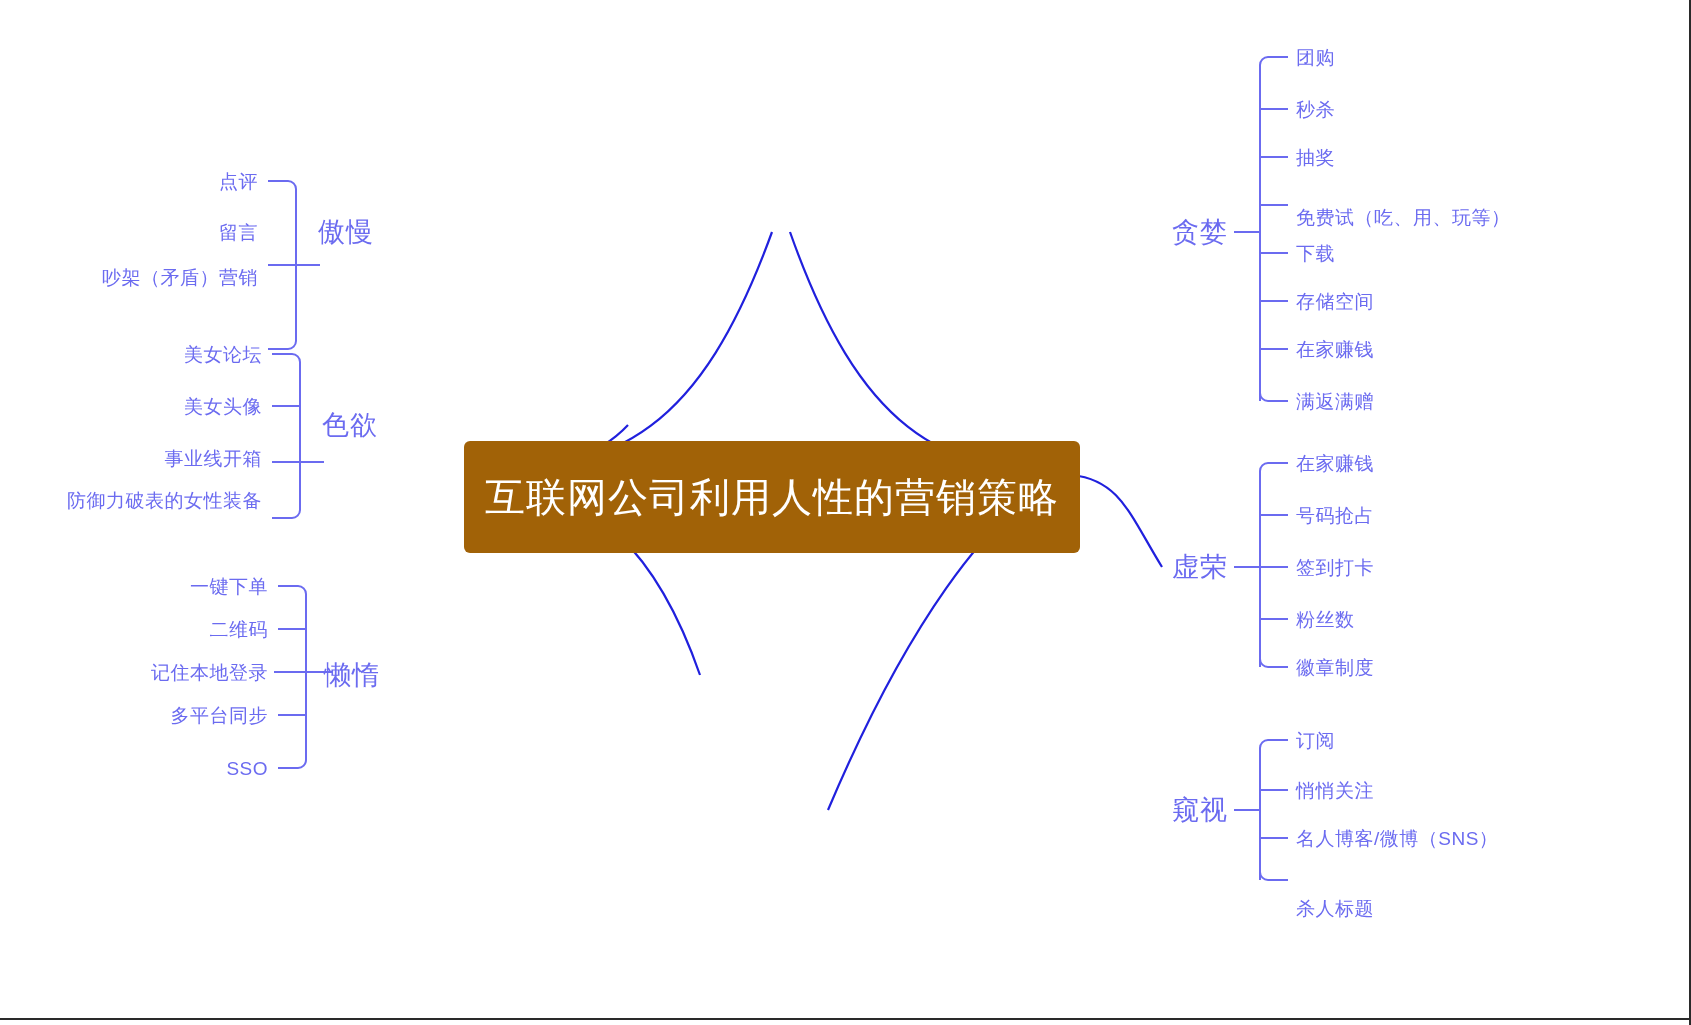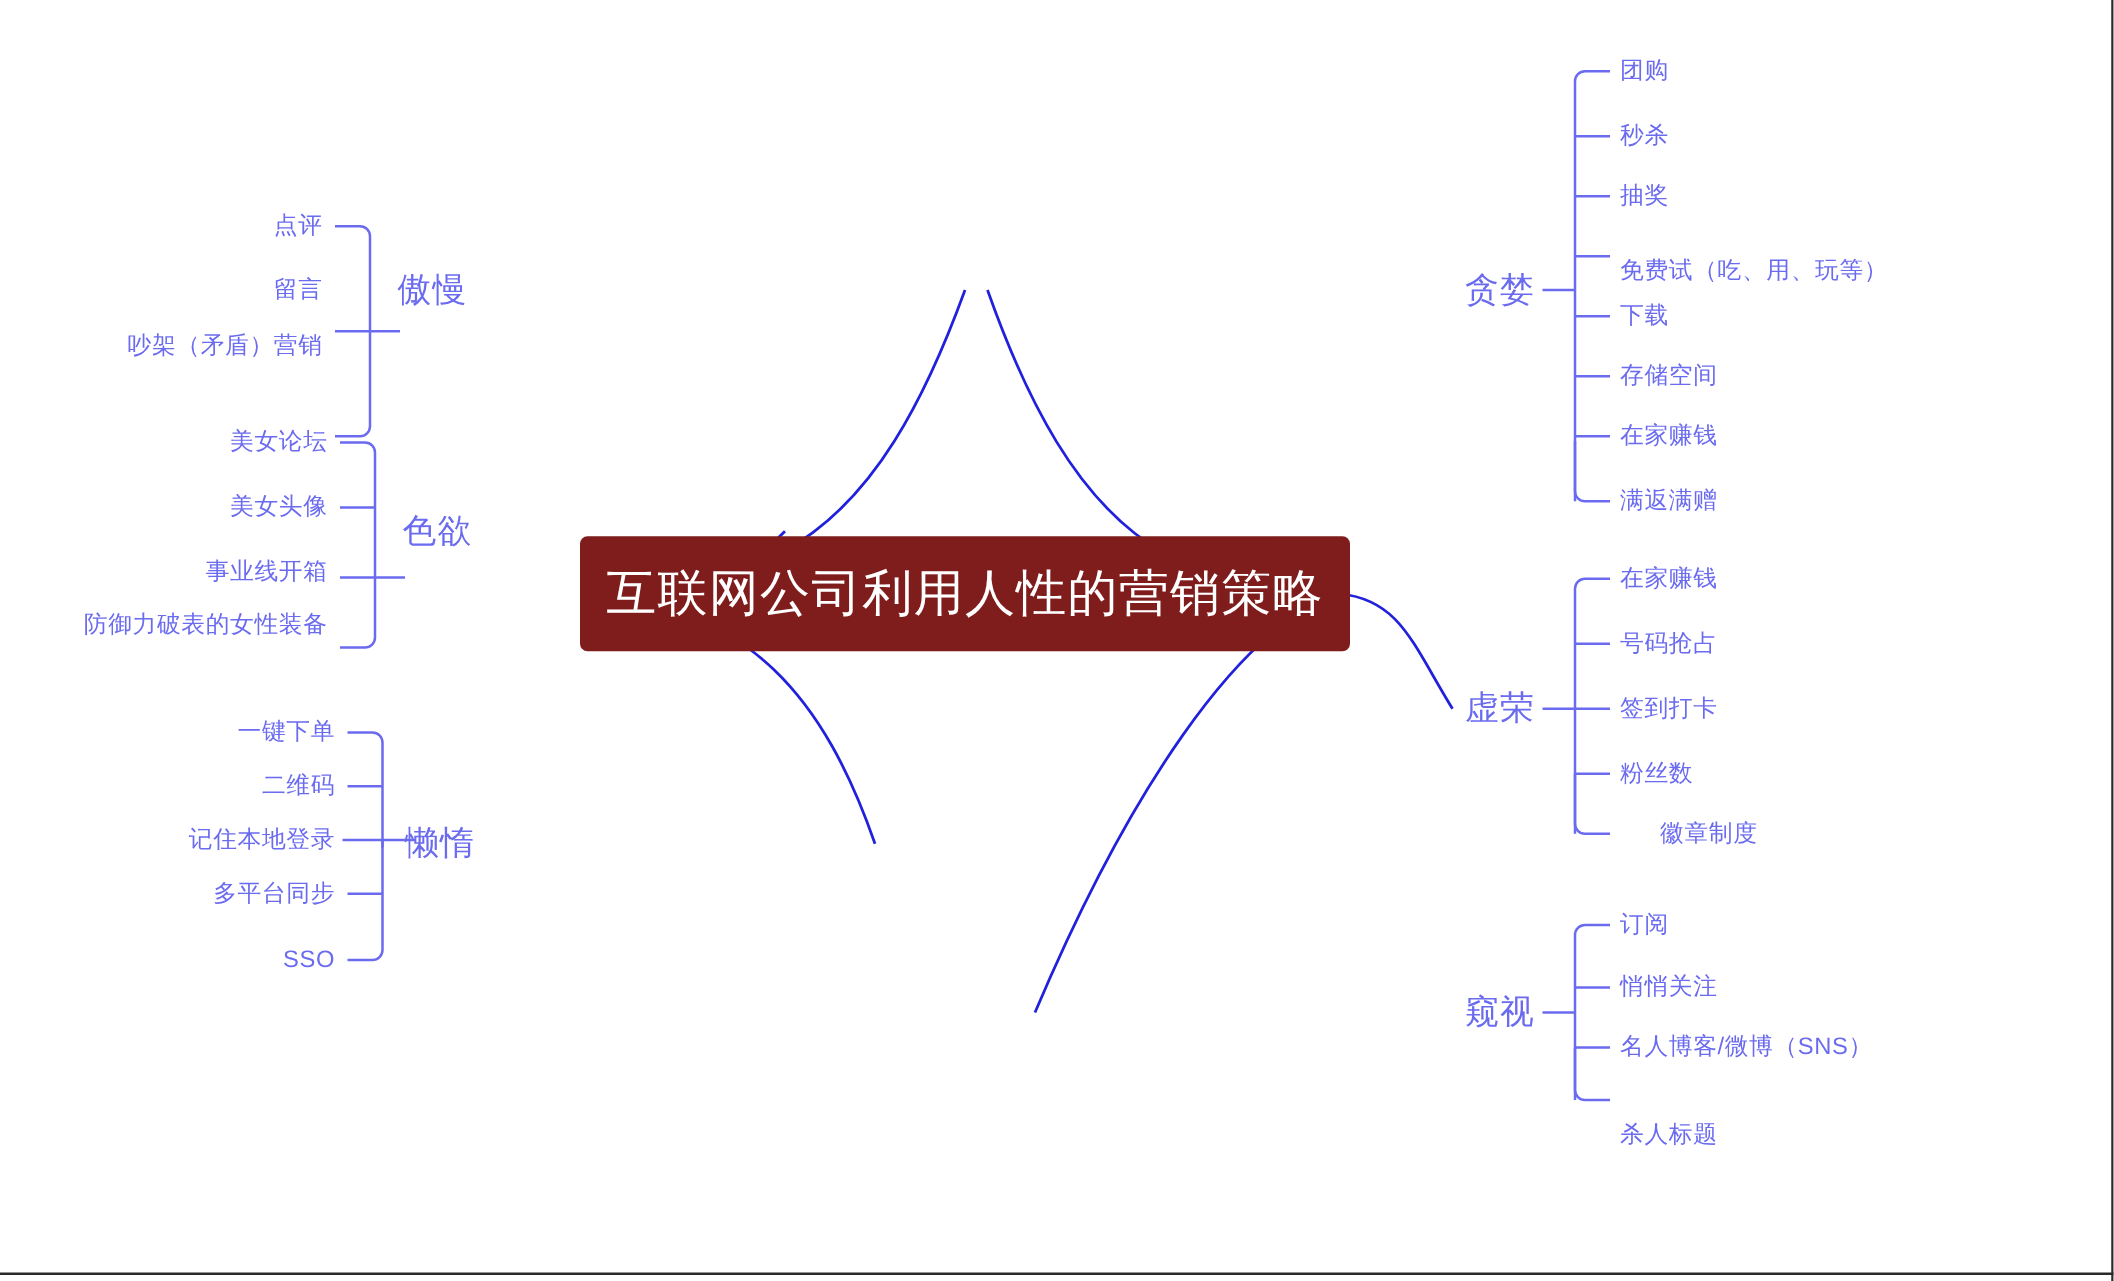--- a/index.html
+++ b/index.html
@@ -50,24 +50,24 @@
     text-align: right;
     transform: translate(-100%, -50%);
   }
   .branch-right {
     text-align: left;
     transform: translate(0, -50%);
   }
   #center-node {
     position: absolute;
     left: 464px;
-    top: 429px;
+    top: 441px;
     width: 616px;
-    height: 92px;
-    background: #7f1d1d;
+    height: 112px;
+    background: #a16207;
     border-radius: 6px;
     display: flex;
     align-items: center;
     justify-content: center;
     box-sizing: border-box;
   }
   #center-title {
     color: #ffffff;
     font-size: 40px;
     letter-spacing: 1px;
@@ -183,21 +183,21 @@
   <div class="node-label leaf-label leaf-right" style="left:1296px; top:253px;">下载</div>
   <div class="node-label leaf-label leaf-right" style="left:1296px; top:301px;">存储空间</div>
   <div class="node-label leaf-label leaf-right" style="left:1296px; top:349px;">在家赚钱</div>
   <div class="node-label leaf-label leaf-right" style="left:1296px; top:401px;">满返满赠</div>
 
   <div class="node-label branch-label branch-right" style="left:1172px; top:567px;">虚荣</div>
   <div class="node-label leaf-label leaf-right" style="left:1296px; top:463px;">在家赚钱</div>
   <div class="node-label leaf-label leaf-right" style="left:1296px; top:515px;">号码抢占</div>
   <div class="node-label leaf-label leaf-right" style="left:1296px; top:567px;">签到打卡</div>
   <div class="node-label leaf-label leaf-right" style="left:1296px; top:619px;">粉丝数</div>
-  <div class="node-label leaf-label leaf-right" style="left:1296px; top:667px;margin-left:32px;">徽章制度</div>
+  <div class="node-label leaf-label leaf-right" style="left:1296px; top:667px;">徽章制度</div>
 
   <div class="node-label branch-label branch-right" style="left:1172px; top:810px;">窥视</div>
   <div class="node-label leaf-label leaf-right" style="left:1296px; top:740px;">订阅</div>
   <div class="node-label leaf-label leaf-right" style="left:1296px; top:790px;text-align:right;">悄悄关注</div>
   <div class="node-label leaf-label leaf-right" style="left:1296px; top:838px;">名人博客/微博（SNS）</div>
   <div class="node-label leaf-label leaf-right" style="left:1296px; top:880px;margin-top:28px;">杀人标题</div>
 
   <div id="footer-rule"></div>
   <div id="right-edge-rule"></div>
 </div>

